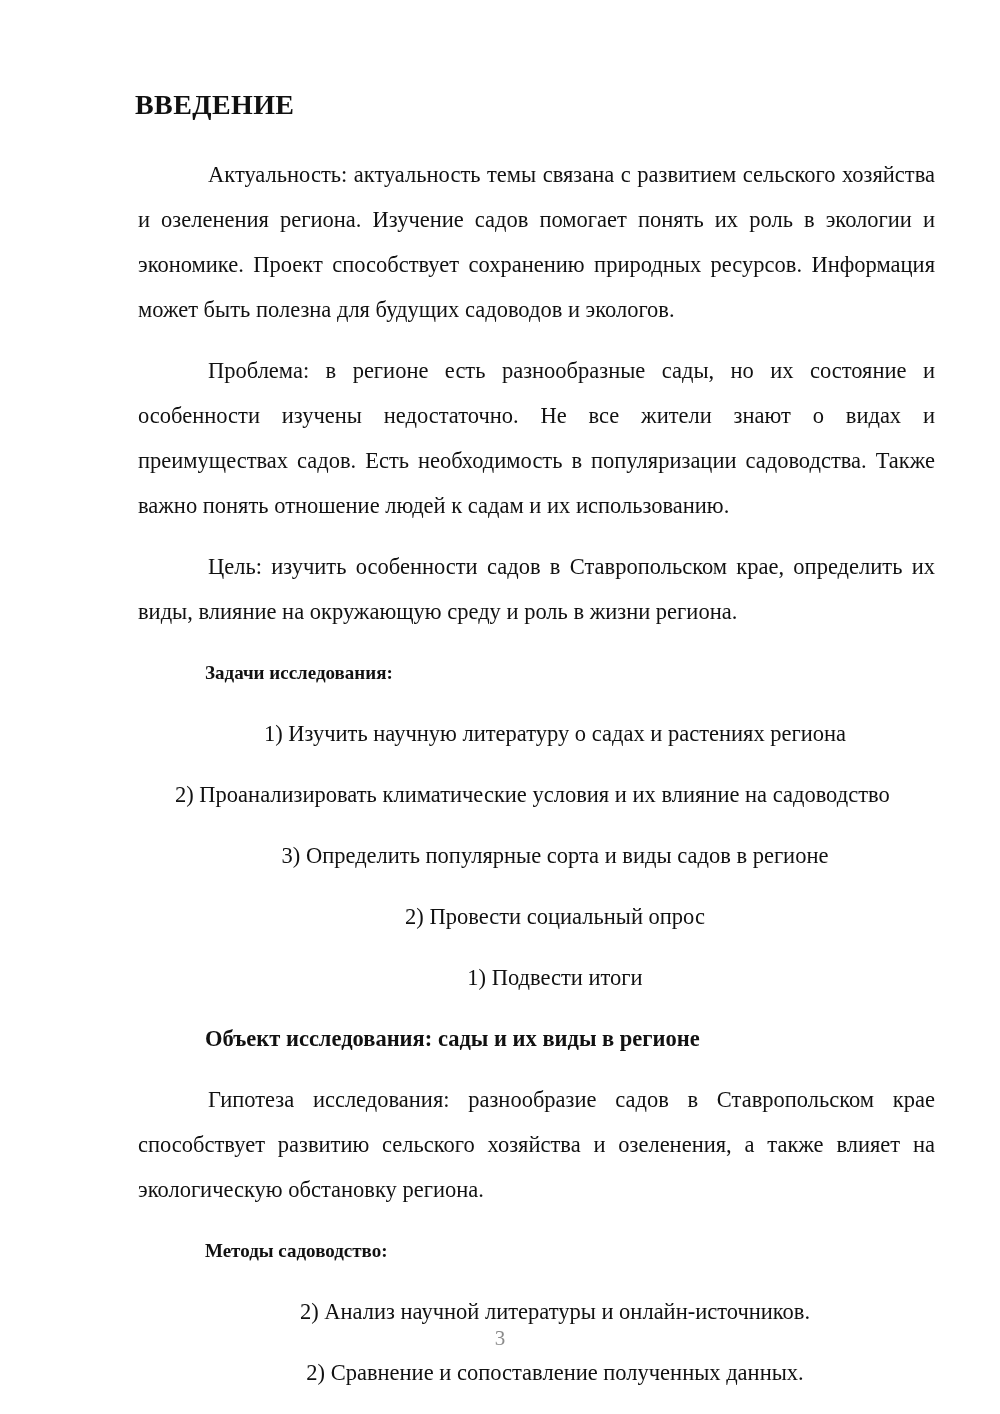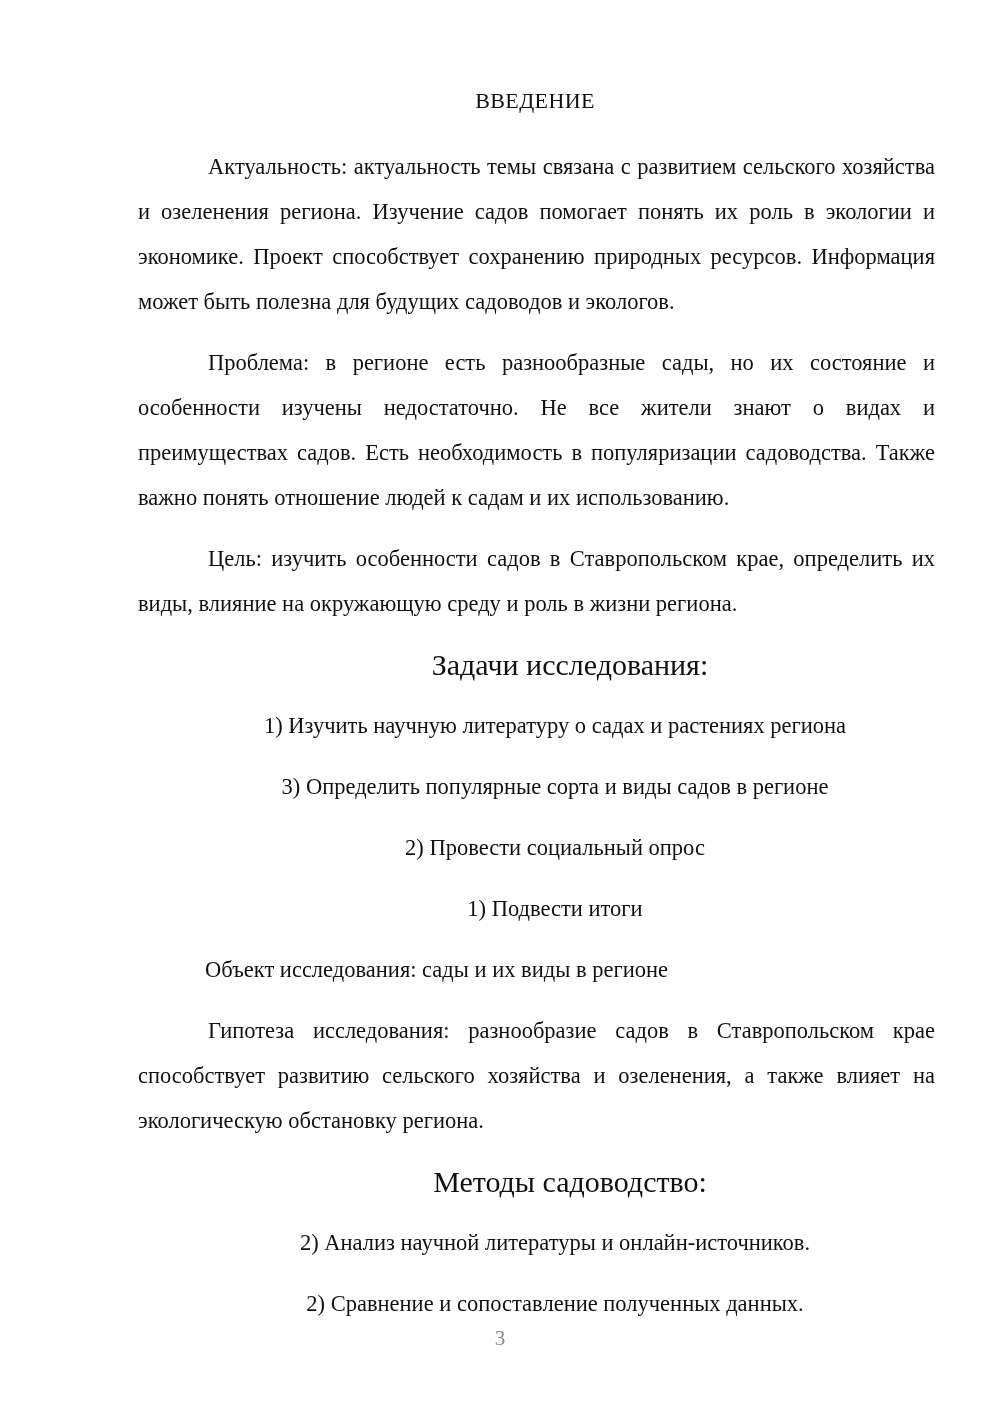--- a/index.html
+++ b/index.html
@@ -19,59 +19,61 @@
     overflow: hidden;
     box-sizing: border-box;
   }
   .content {
     position: absolute;
     left: 135px;
     top: 88px;
     width: 800px;
   }
   .doc-title {
-    font-size: 22px;
-    font-weight: normal;
-    text-align: center;
+    font-size: 28px;
+    font-weight: bold;
+    text-align: left;
     letter-spacing: 0.4px;
     margin: 0 0 30px 0;
     line-height: 1.2;
   }
   .para {
     font-size: 22.5px;
     line-height: 45px;
     text-align: justify;
     text-justify: inter-word;
     text-indent: 70px;
     margin: 0 0 16px 3px;
     hyphens: none;
   }
   .sub-head {
-    font-size: 30px;
+    font-size: 19px;
     line-height: 45px;
     text-indent: 70px;
-    text-align: center;
+    text-align: left;
     margin: 0 0 16px 0;
+    font-weight: bold;
   }
   .list-item {
     font-size: 22.5px;
     line-height: 45px;
     text-align: justify;
     text-indent: 40px;
     margin: 0 0 16px 0;
   }
   .list-item.short {
     text-align: center;
   }
   .indent-line {
     font-size: 22.5px;
     line-height: 45px;
     text-indent: 70px;
     text-align: left;
     margin: 0 0 16px 0;
+    font-weight: bold;
   }
   .page-number {
     position: absolute;
     left: 0;
     right: 0;
     top: 1326px;
     text-align: center;
     font-size: 21px;
     color: #8b8b8b;
   }
@@ -88,20 +90,21 @@
     <p class="para">Актуальность: актуальность темы связана с развитием сельского хозяйства и озеленения региона. Изучение садов помогает понять их роль в экологии и экономике. Проект способствует сохранению природных ресурсов. Информация может быть полезна для будущих садоводов и экологов.</p>
 
     <p class="para">Проблема: в регионе есть разнообразные сады, но их состояние и особенности изучены недостаточно. Не все жители знают о видах и преимуществах садов. Есть необходимость в популяризации садоводства. Также важно понять отношение людей к садам и их использованию.</p>
 
     <p class="para">Цель: изучить особенности садов в Ставропольском крае, определить их виды, влияние на окружающую среду и роль в жизни региона.</p>
 
     <p class="sub-head">Задачи исследования:</p>
 
     <p class="list-item short">1) Изучить научную литературу о садах и растениях региона</p>
 
+    <p class="list-item">2) Проанализировать климатические условия и их влияние на садоводство</p>
 
     <p class="list-item short">3) Определить популярные сорта и виды садов в регионе</p>
 
     <p class="list-item short">2) Провести социальный опрос</p>
 
     <p class="list-item short">1) Подвести итоги</p>
 
     <p class="indent-line">Объект исследования: сады и их виды в регионе</p>
 
 

